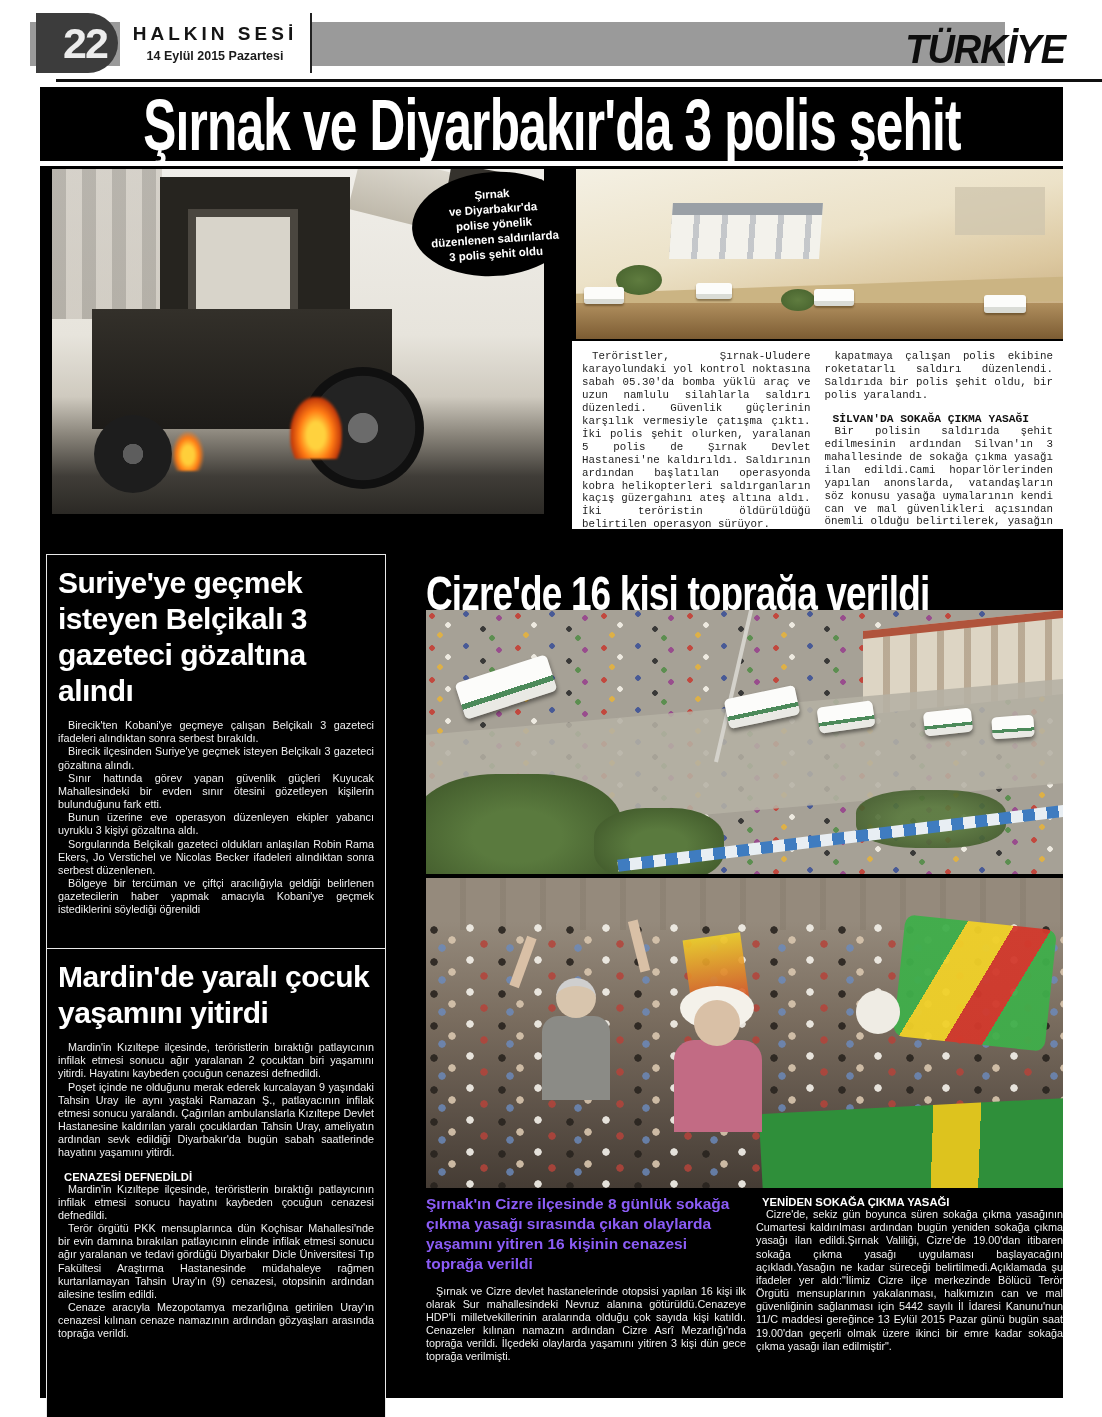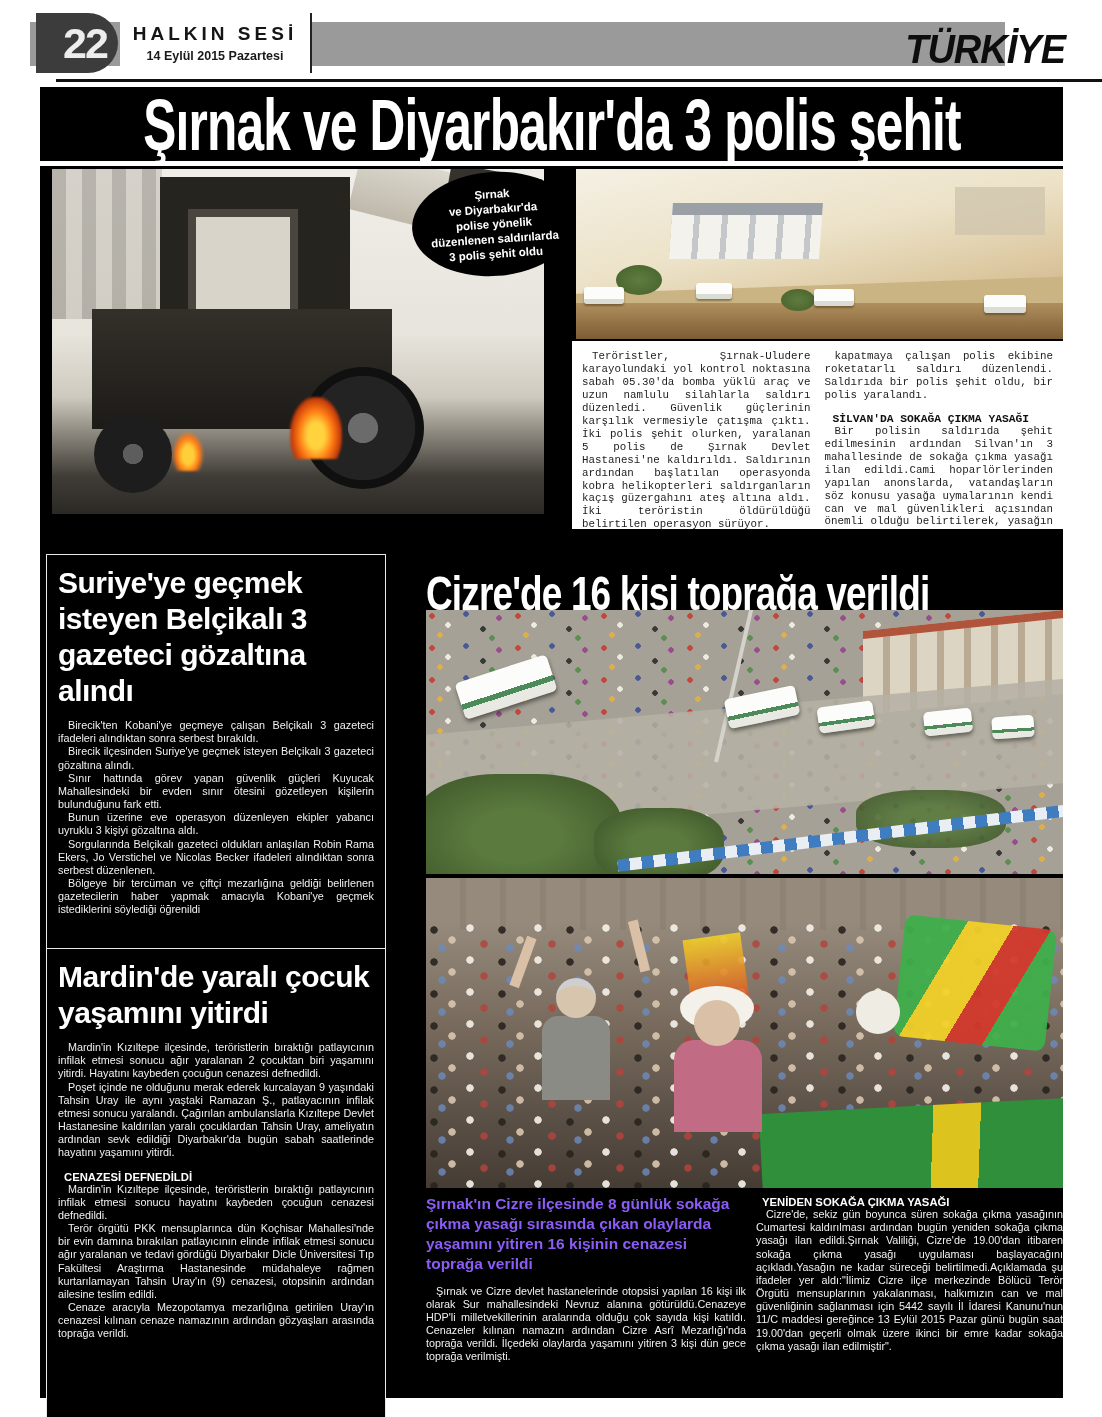--- a/index.html
+++ b/index.html
@@ -227,21 +227,21 @@
       </div>
     </div>
 
     <div class="artbox box-belcika body-black">
       <div class="box-headline">Suriye'ye geçmek isteyen Belçikalı 3 gazeteci gözaltına alındı</div>
       <p>Birecik'ten Kobani'ye geçmeye çalışan Belçikalı 3 gazeteci ifadeleri alındıktan sonra serbest bırakıldı.</p>
       <p>Birecik ilçesinden Suriye'ye geçmek isteyen Belçikalı 3 gazeteci gözaltına alındı.</p>
       <p>Sınır hattında görev yapan güvenlik güçleri Kuyucak Mahallesindeki bir evden sınır ötesini gözetleyen kişilerin bulunduğunu fark etti.</p>
       <p>Bunun üzerine eve operasyon düzenleyen ekipler yabancı uyruklu 3 kişiyi gözaltına aldı.</p>
       <p>Sorgularında Belçikalı gazeteci oldukları anlaşılan Robin Rama Ekers, Jo Verstichel ve Nicolas Becker ifadeleri alındıktan sonra serbest düzenlenen.</p>
-      <p>Bölgeye bir tercüman ve çiftçi mezarlığına geldiği belirlenen gazetecilerin haber yapmak amacıyla Kobani'ye geçmek istediklerini söylediği öğrenildi</p>
+      <p>Bölgeye bir tercüman ve çiftçi aracılığıyla geldiği belirlenen gazetecilerin haber yapmak amacıyla Kobani'ye geçmek istediklerini söylediği öğrenildi</p>
     </div>
 
     <div class="artbox box-mardin body-black">
       <div class="box-headline">Mardin'de yaralı çocuk yaşamını yitirdi</div>
       <p>Mardin'in Kızıltepe ilçesinde, teröristlerin bıraktığı patlayıcının infilak etmesi sonucu ağır yaralanan 2 çocuktan biri yaşamını yitirdi. Hayatını kaybeden çocuğun cenazesi defnedildi.</p>
       <p>Poşet içinde ne olduğunu merak ederek kurcalayan 9 yaşındaki Tahsin Uray ile aynı yaştaki Ramazan Ş., patlayacının infilak etmesi sonucu yaralandı. Çağırılan ambulanslarla Kızıltepe Devlet Hastanesine kaldırılan yaralı çocuklardan Tahsin Uray, ameliyatın ardından sevk edildiği Diyarbakır'da bugün sabah saatlerinde hayatını yaşamını yitirdi.</p>
       <div class="subhead-light">CENAZESİ DEFNEDİLDİ</div>
       <p>Mardin'in Kızıltepe ilçesinde, teröristlerin bıraktığı patlayıcının infilak etmesi sonucu hayatını kaybeden çocuğun cenazesi defnedildi.</p>
       <p>Terör örgütü PKK mensuplarınca dün Koçhisar Mahallesi'nde bir evin damına bırakılan patlayıcının elinde infilak etmesi sonucu ağır yaralanan ve tedavi gördüğü Diyarbakır Dicle Üniversitesi Tıp Fakültesi Araştırma Hastanesinde müdahaleye rağmen kurtarılamayan Tahsin Uray'ın (9) cenazesi, otopsinin ardından ailesine teslim edildi.</p>
       <p>Cenaze aracıyla Mezopotamya mezarlığına getirilen Uray'ın cenazesi kılınan cenaze namazının ardından gözyaşları arasında toprağa verildi.</p>

